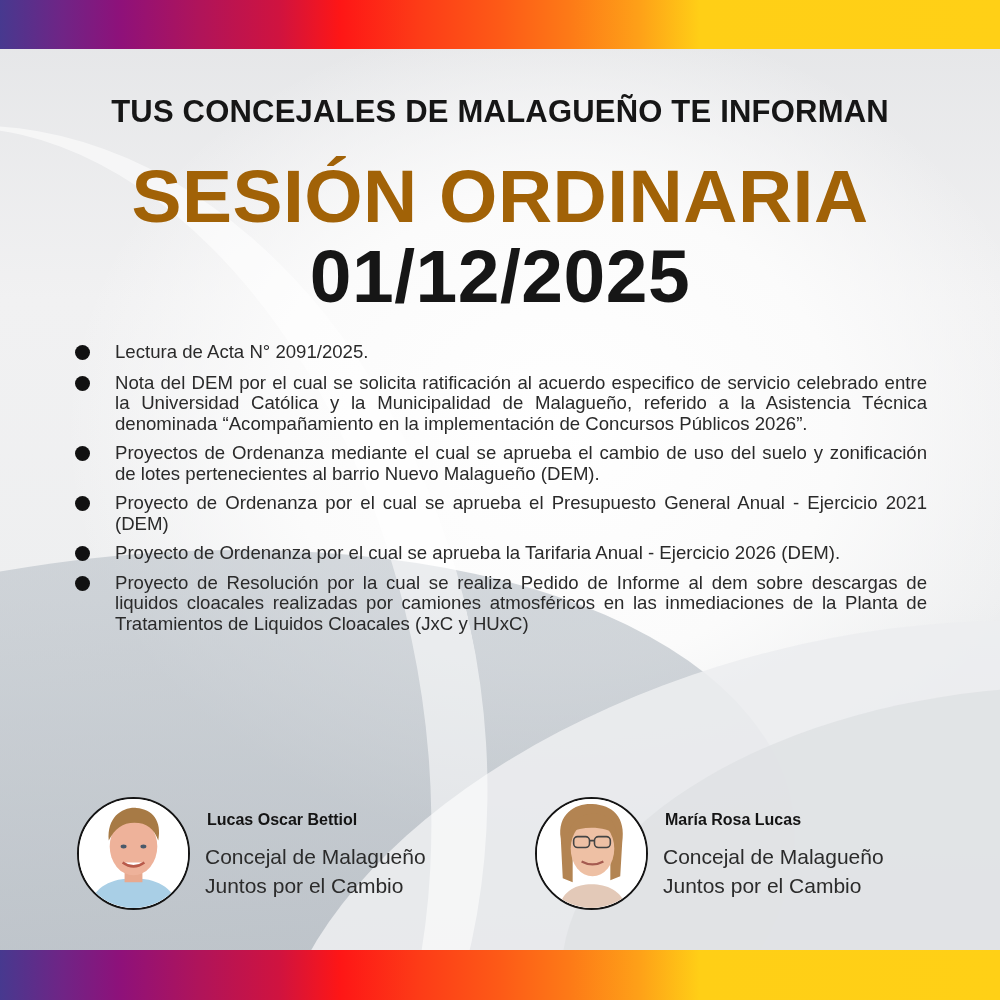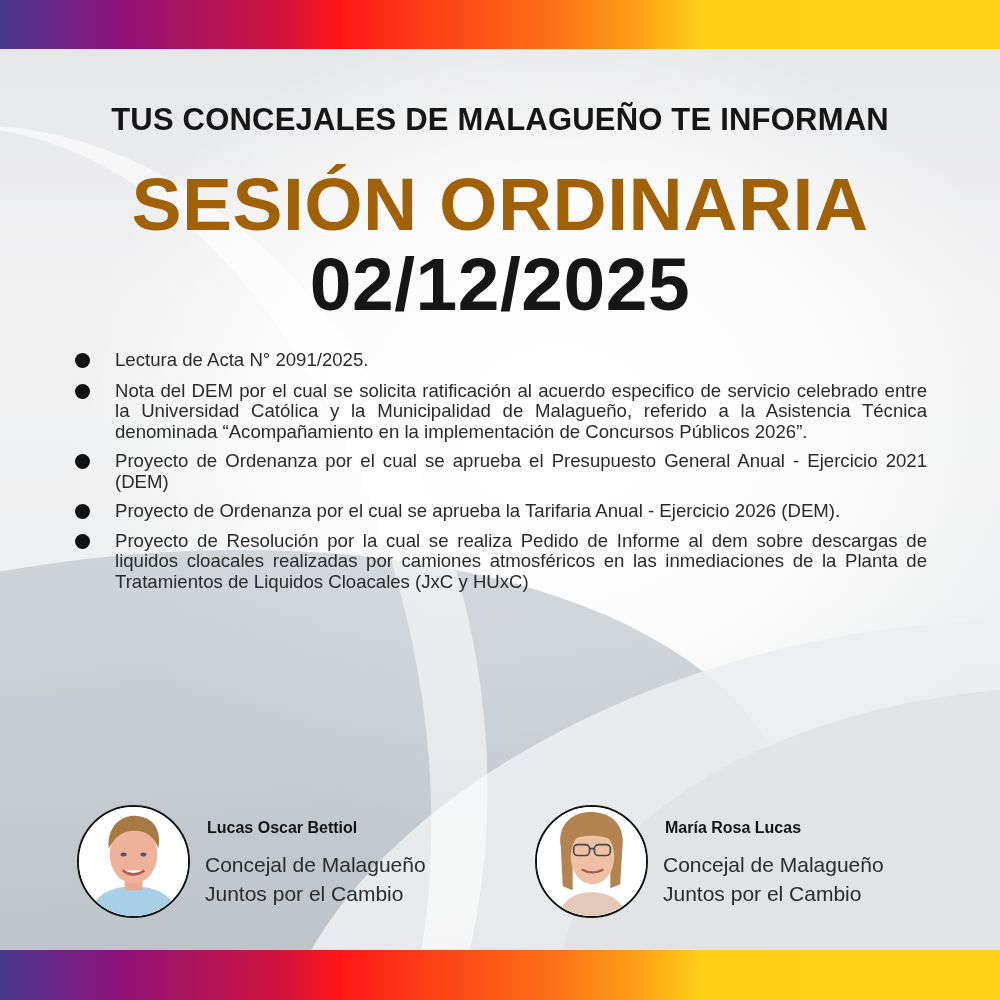--- a/index.html
+++ b/index.html
@@ -43,21 +43,21 @@
   .bar {
     position: absolute; left: 0; width: 1000px;
     background: linear-gradient(90deg,
       #47398f 0%, #6e2586 6%, #8e117a 12%, #b0145a 20%, #d0133f 28%,
       #fe1616 34%, #fd3c17 42%, #fd5a17 50%, #fd7a17 57%, #fea118 64%,
       #ffcf16 70%, #ffd016 100%);
   }
   .bar.top { top: 0; height: 49px; }
   .bar.bottom { top: 950px; height: 50px; }
 
-  .content { position: absolute; left: 0; top: 12px; width: 1000px; height: 764px; }
+  .content { position: absolute; left: 0; top: 4px; width: 1000px; height: 764px; }
 
   .kicker {
     position: absolute; left: 0; top: 90px; width: 1000px; text-align: center;
     font-size: 31px; font-weight: 900; letter-spacing: 0.2px; color: #161616;
   }
   .title {
     position: absolute; left: 0; top: 152px; width: 1000px; text-align: center;
     font-size: 75px; font-weight: 900; line-height: 80px; color: #a16207;
     letter-spacing: 0.5px;
   }
@@ -109,30 +109,34 @@
   <div class="swoosh s4"></div>
   <div class="swoosh s1"></div>
 </div>
 
 <div class="bar top"></div>
 <div class="bar bottom"></div>
 
 <div class="content">
   <div class="kicker">TUS CONCEJALES DE MALAGUEÑO TE INFORMAN</div>
   <div class="title">SESIÓN ORDINARIA</div>
-  <div class="date">02/12/2025</div>
+  <div class="date">01/12/2025</div>
 
   <ul class="agenda">
     <li>
       <span class="dot"></span>
       <span>Lectura de Acta N° 2091/2025.</span>
     </li>
     <li>
       <span class="dot"></span>
       <span>Nota del DEM por el cual se solicita ratificación al acuerdo especifico de servicio celebrado entre la Universidad Católica y la Municipalidad de Malagueño, referido a la Asistencia Técnica denominada “Acompañamiento en la implementación de Concursos Públicos 2026”.</span>
+    </li>
+    <li>
+      <span class="dot"></span>
+      <span>Proyectos de Ordenanza mediante el cual se aprueba el cambio de uso del suelo y zonificación de lotes pertenecientes al barrio Nuevo Malagueño (DEM).</span>
     </li>
     <li>
       <span class="dot"></span>
       <span>Proyecto de Ordenanza por el cual se aprueba el Presupuesto General Anual - Ejercicio 2021 (DEM)</span>
     </li>
     <li>
       <span class="dot"></span>
       <span>Proyecto de Ordenanza por el cual se aprueba la Tarifaria Anual - Ejercicio 2026 (DEM).</span>
     </li>
     <li>

